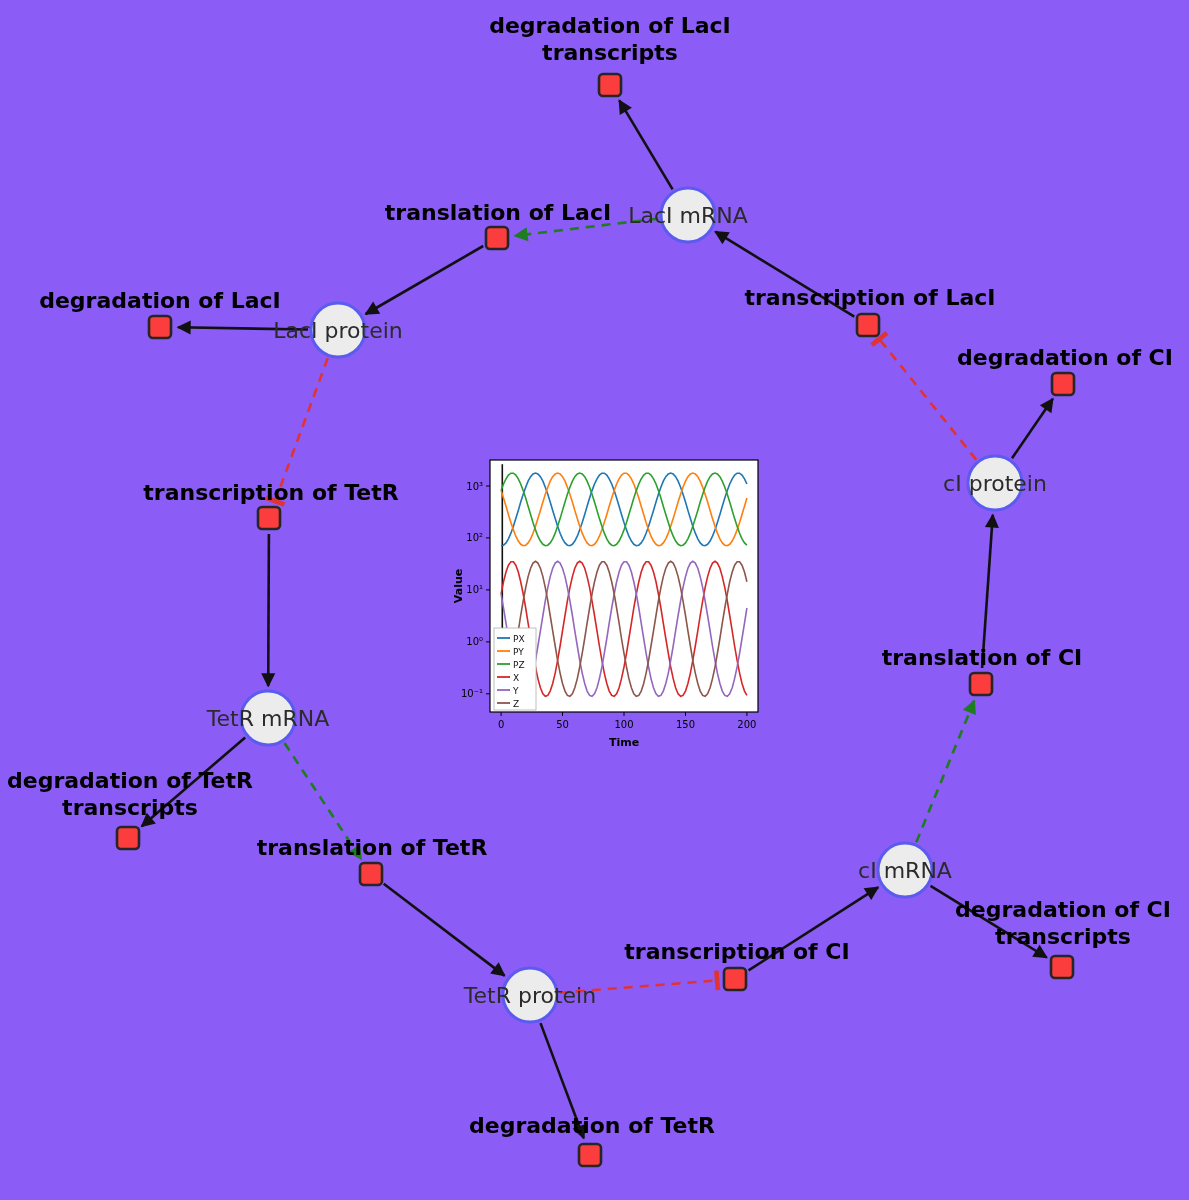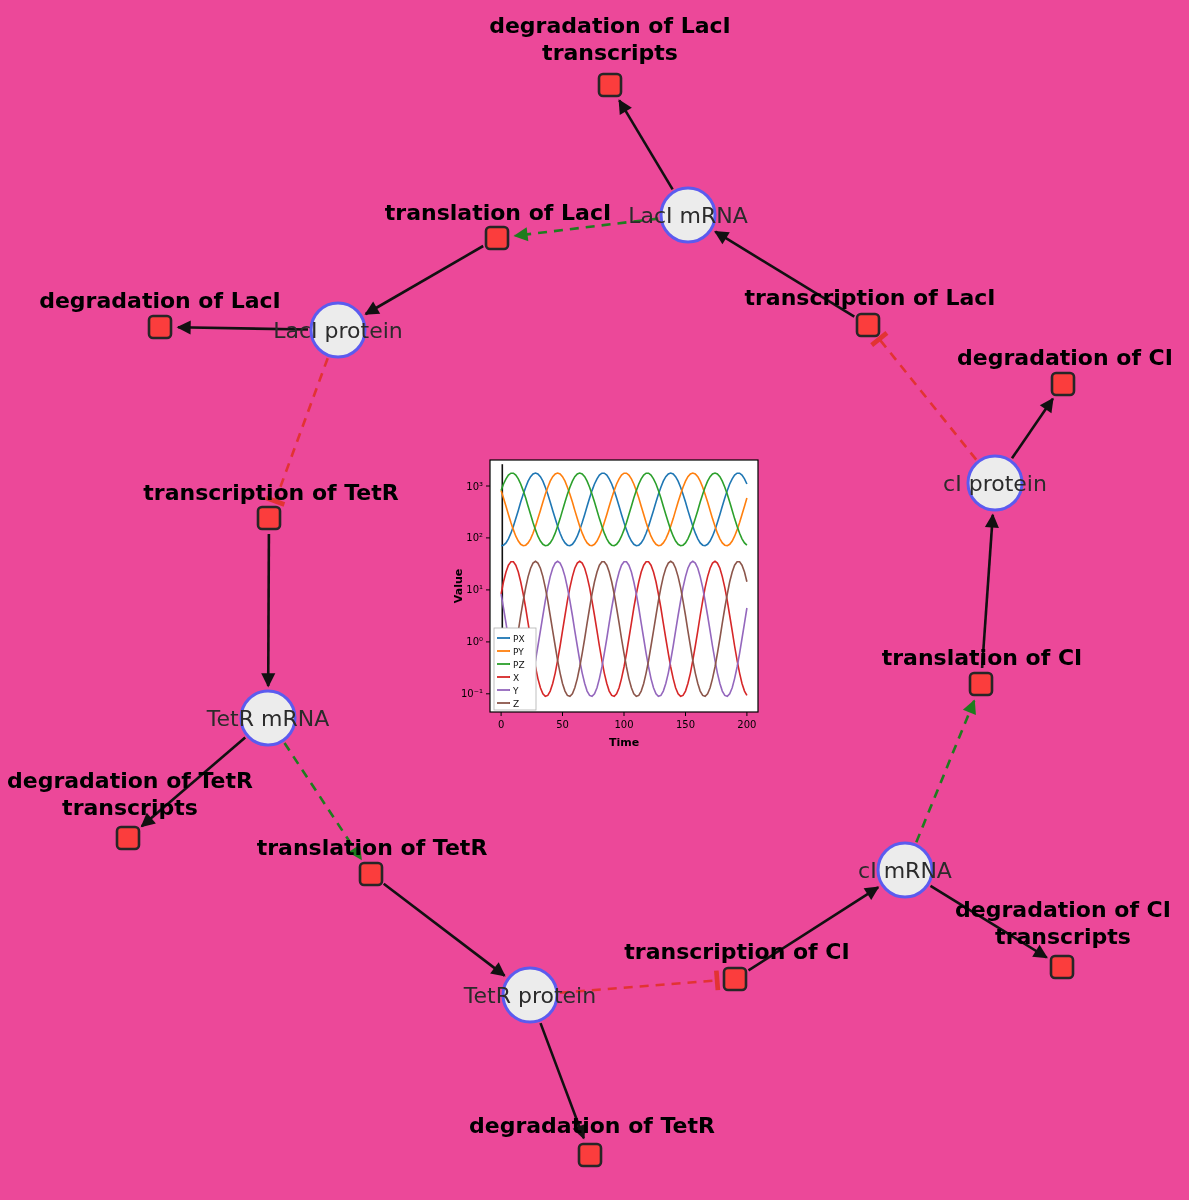--- a/index.html
+++ b/index.html
@@ -1,16 +1,16 @@
 <!DOCTYPE html>
 <html><head>
 <meta charset="utf-8">
 <style>
   html,body{margin:0;padding:0;background:#ffffff;}
-  .canvas{position:relative;width:1189px;height:1200px;background:#ec4899;
+  .canvas{position:relative;width:1189px;height:1200px;background:#8b5cf6;
           font-family:"DejaVu Sans", sans-serif;overflow:hidden;}
   svg text{user-select:none;font-family:"DejaVu Sans", sans-serif;}
 </style>
 </head>
 <body>
 
 <div class="canvas">
   <svg id="fig" width="1189" height="1200" viewBox="0 0 1189 1200">
       <defs>
         <marker id="mA" viewBox="0 0 12 12" refX="10" refY="6" markerWidth="6.5" markerHeight="6.5" orient="auto">

